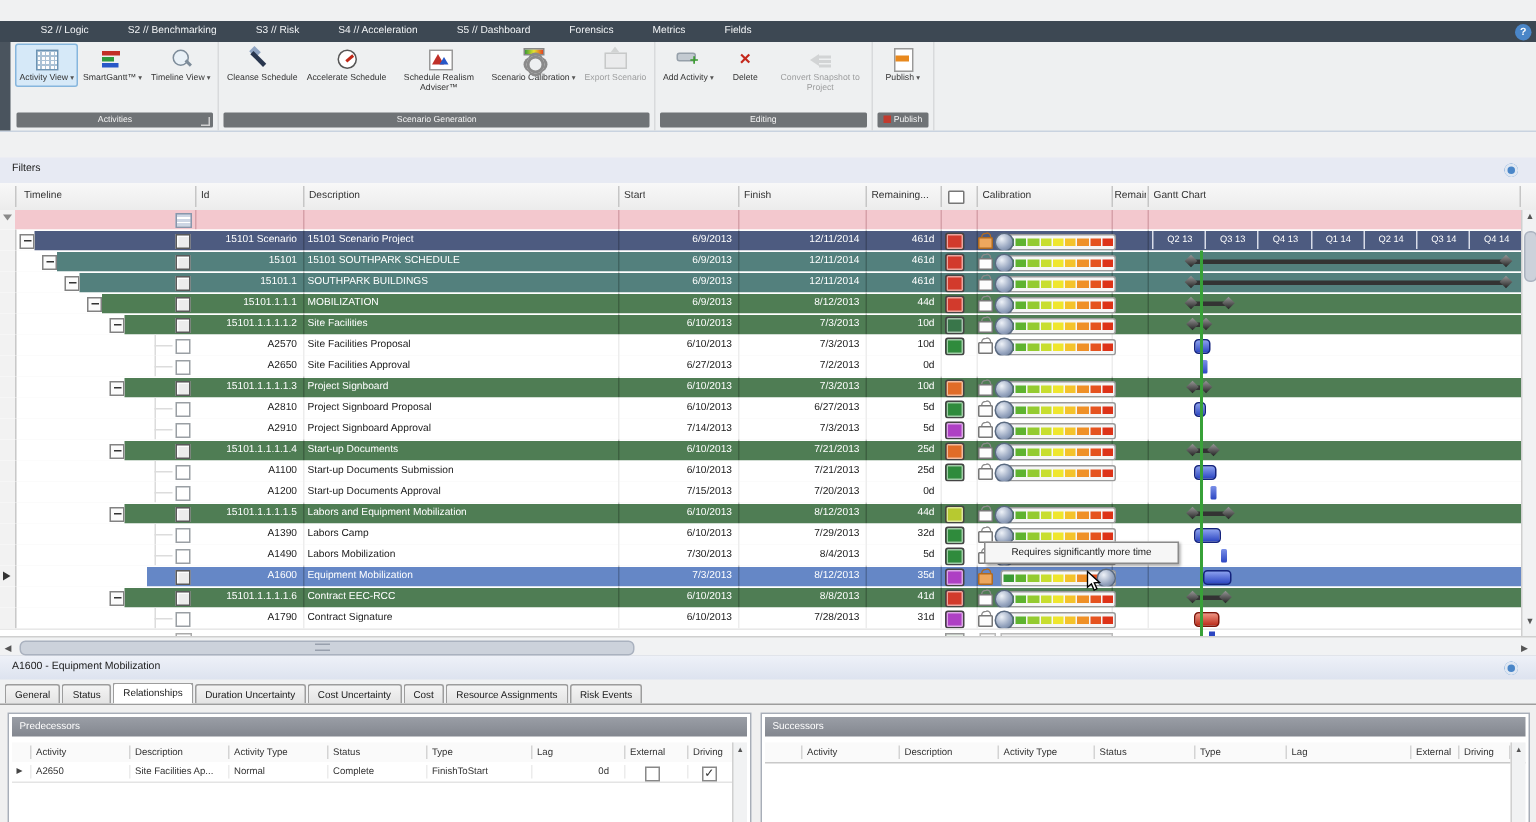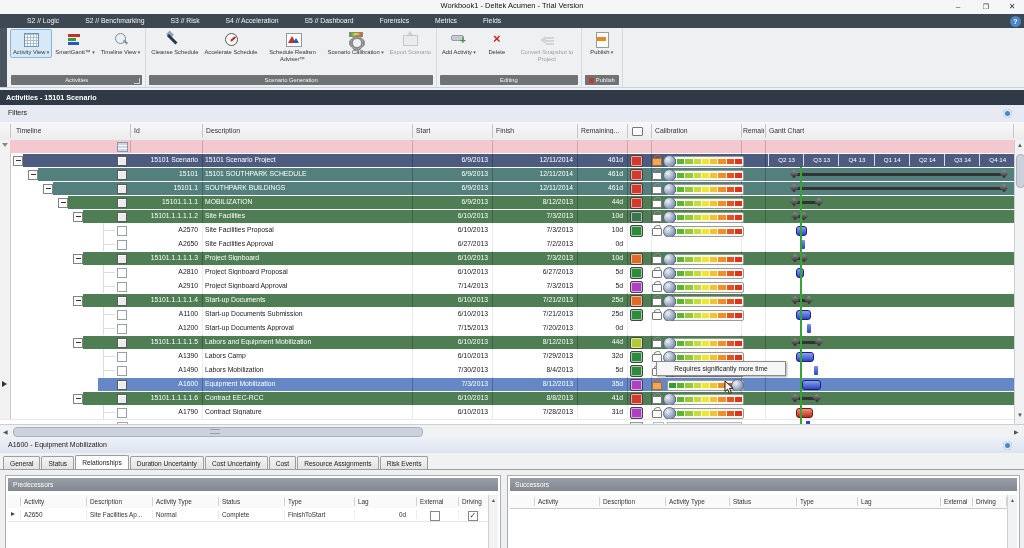--- a/index.html
+++ b/index.html
@@ -110,26 +110,20 @@
   .pt-sep{position:absolute;top:2px;bottom:2px;width:1px;background:#d4d4d4;}
   .pcb{position:absolute;top:2.5px;width:8px;height:8px;background:#fff;border:1px solid #888;}
   .pcb .chk{position:absolute;left:0.5px;top:-1px;font-size:8px;color:#333;}
   .pane-sb{position:absolute;top:19px;bottom:2px;width:9px;background:#f1f2f3;border-left:1px solid #d0d0d0;}
 </style>
 </head>
 <body>
 
 <div id="app">
 
-  <div class="abs" id="titlebar">
-    <div class="abs" id="title-text">Workbook1 - Deltek Acumen - Trial Version</div>
-    <div class="abs winbtn" style="right:58px;">–</div>
-    <div class="abs winbtn" style="right:30px;font-size:7px;">❐</div>
-    <div class="abs winbtn" style="right:4px;">✕</div>
-  </div>
 
   <div class="abs" id="menubar">
     <div id="menu-tabs">
         <div class="menu-tab">S2 // Logic</div>
         <div class="menu-tab">S2 // Benchmarking</div>
         <div class="menu-tab">S3 // Risk</div>
         <div class="menu-tab">S4 // Acceleration</div>
         <div class="menu-tab">S5 // Dashboard</div>
         <div class="menu-tab">Forensics</div>
         <div class="menu-tab">Metrics</div>
@@ -241,23 +235,20 @@
                 <div class="abs i-docband"></div>
               </div>
               <div class="rib-lb">Publish<span class="rib-caret"> ▾</span></div>
             </div>
           </div>
           <div class="rib-label"><span class="redsq"></span>Publish</div>
         </div>
       </div>
   </div>
 
-  <div class="abs" id="act-header">
-    <span>Activities - 15101 Scenario</span>
-  </div>
   <div class="abs" id="filters-row">
     <span>Filters</span>
     <div class="abs blue-dot" style="right:12px;top:4px;"></div>
   </div>
 
   <div class="abs" id="thead">
     <div class="th" style="left:16px;">Timeline</div>
     <div class="th" style="left:134px;">Id</div>
     <div class="th" style="left:206px;">Description</div>
     <div class="th" style="left:416px;">Start</div>

